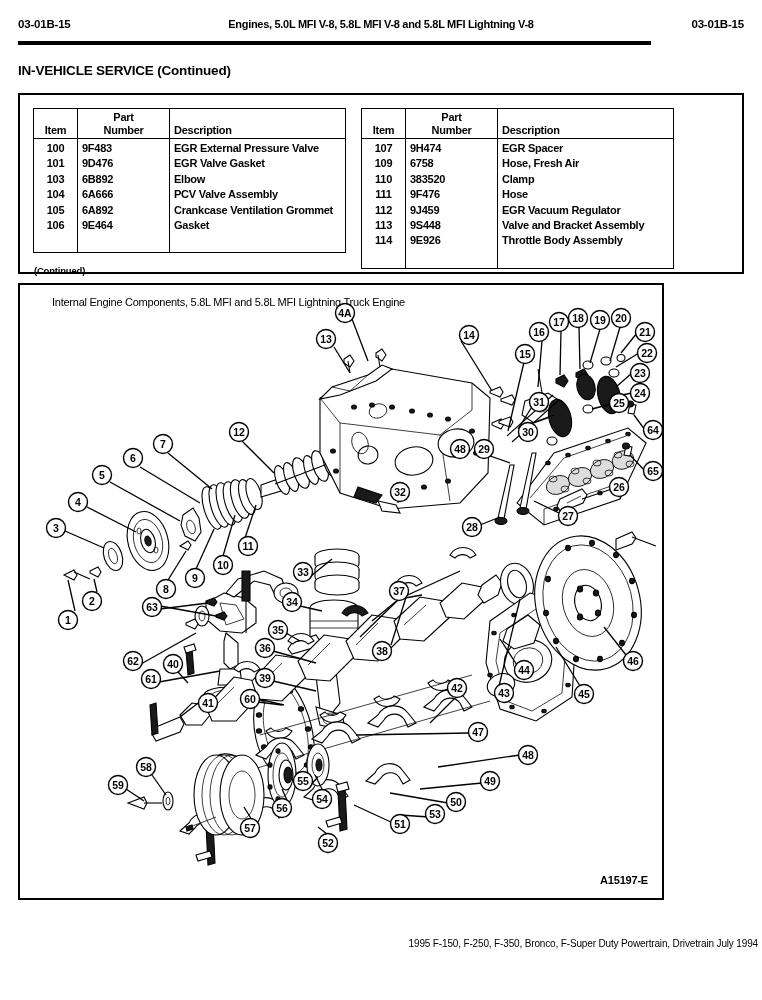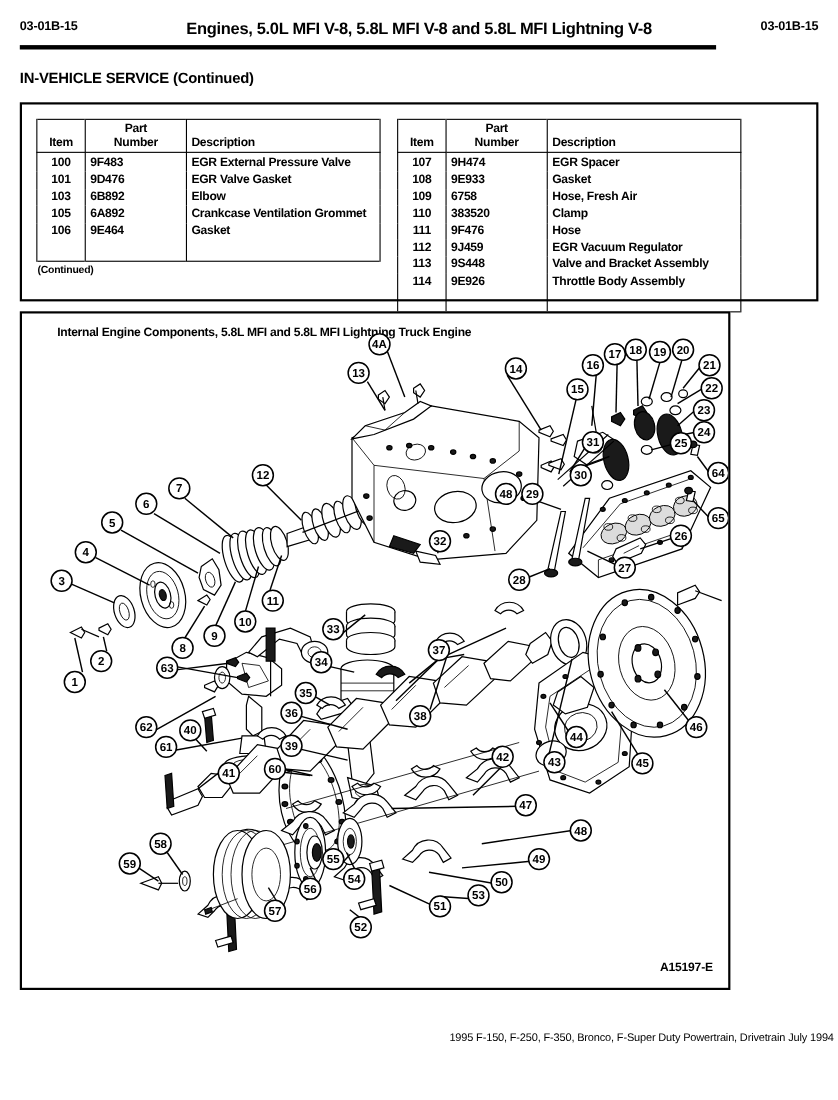--- a/index.html
+++ b/index.html
@@ -28,21 +28,21 @@
     align-items: flex-start;
     justify-content: space-between;
   }
   .hdr-folio {
     font-size: 11.5px;
     font-weight: bold;
     letter-spacing: -0.2px;
     white-space: nowrap;
   }
   .hdr-title {
-    font-size: 15px;
+    font-size: 11px;
     font-weight: bold;
     letter-spacing: -0.3px;
     white-space: nowrap;
     text-align: center;
     flex: 1;
   }
   #header-rule {
     position: absolute;
     left: 18px;
     top: 41px;
@@ -120,41 +120,41 @@
   td.d-item { text-align: center; }
   td.d-pn   { text-align: left; padding-left: 5px; }
   td.d-desc { text-align: left; padding-left: 5px; font-weight: normal; }
   table.parts tbody tr:first-child td { padding-top: 2px; }
   table.parts tbody tr:last-child  td { padding-bottom: 20px; }
 
   .continued-note {
     font-size: 9.5px;
     font-weight: bold;
     letter-spacing: -0.2px;
-    margin-top: 2px;
+    margin-top: 12px;
     padding-left: 1px;
   }
 
   
   #figure-box {
     position: absolute;
     left: 18px;
     top: 283px;
     width: 646px;
     height: 617px;
     border: 2px solid #000;
     box-sizing: border-box;
     background: #fff;
   }
   #figure-caption {
     position: absolute;
     left: 12px;
     top: 11px;
     font-size: 11px;
-    font-weight: bold;
+    font-weight: normal;
     letter-spacing: -0.25px;
     white-space: nowrap;
     padding-left: 20px;
   }
   #figure-id {
     position: absolute;
     right: 14px;
     bottom: 12px;
     font-size: 11px;
     font-weight: bold;
@@ -241,20 +241,25 @@
             <td class="d-item">101</td>
             <td class="d-pn">9D476</td>
             <td class="d-desc">EGR Valve Gasket</td>
           </tr>
           <tr>
             <td class="d-item">103</td>
             <td class="d-pn">6B892</td>
             <td class="d-desc">Elbow</td>
           </tr>
           <tr>
+            <td class="d-item">104</td>
+            <td class="d-pn">6A666</td>
+            <td class="d-desc">PCV Valve Assembly</td>
+          </tr>
+          <tr>
             <td class="d-item">105</td>
             <td class="d-pn">6A892</td>
             <td class="d-desc">Crankcase Ventilation Grommet</td>
           </tr>
           <tr>
             <td class="d-item">106</td>
             <td class="d-pn">9E464</td>
             <td class="d-desc">Gasket</td>
           </tr>
         </tbody>
@@ -279,25 +284,20 @@
             </div>
           </th>
           <th class="h-desc">Description</th>
         </tr>
       </thead>
       <tbody id="right-body">
           <tr>
             <td class="d-item">107</td>
             <td class="d-pn">9H474</td>
             <td class="d-desc">EGR Spacer</td>
-          </tr>
-          <tr>
-            <td class="d-item">108</td>
-            <td class="d-pn">9E933</td>
-            <td class="d-desc">Gasket</td>
           </tr>
           <tr>
             <td class="d-item">109</td>
             <td class="d-pn">6758</td>
             <td class="d-desc">Hose, Fresh Air</td>
           </tr>
           <tr>
             <td class="d-item">110</td>
             <td class="d-pn">383520</td>
             <td class="d-desc">Clamp</td>

